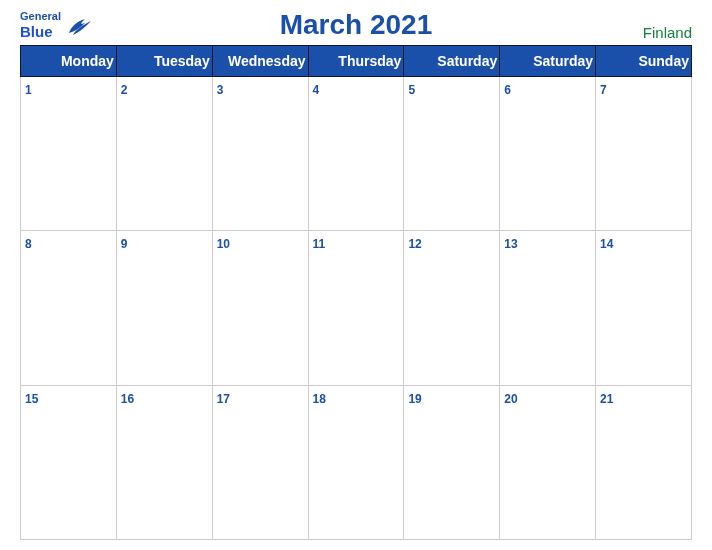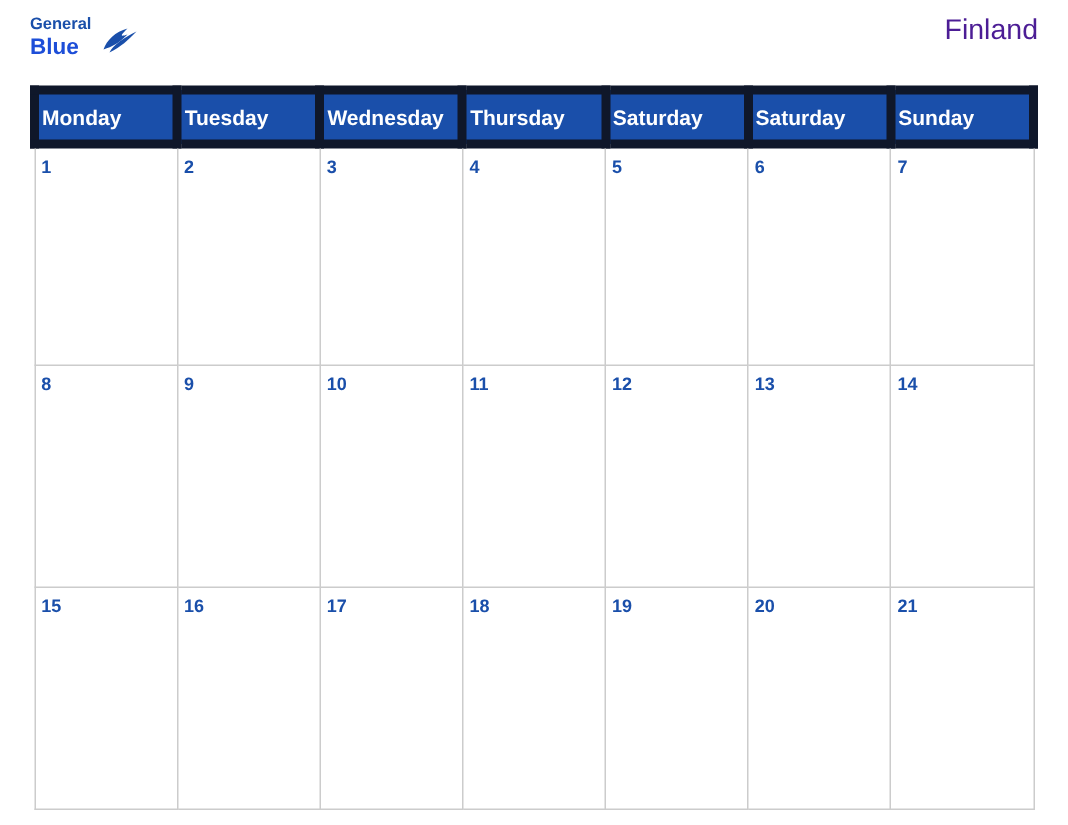--- a/index.html
+++ b/index.html
@@ -9,24 +9,24 @@
       width: 712px;
       height: 550px;
       display: flex;
       flex-direction: column;
       align-items: center;
       padding: 10px 20px;
     }
 
     .logo-area {
       display: flex;
-      align-items: flex-start;
+      align-items: flex-end;
       position: relative;
       width: 100%;
-      margin-bottom: 16px;
+      margin-bottom: 4px;
     }
 
     .logo {
       display: flex;
       flex-direction: column;
       align-items: flex-start;
       font-size: 11px;
       color: #1a4faa;
       font-weight: bold;
       line-height: 1.2;
@@ -60,38 +60,38 @@
       position: absolute;
       left: 50%;
       transform: translateX(-50%);
       font-size: 28px;
       font-weight: bold;
       color: #1a4faa;
     }
 
     .country {
       margin-left: auto;
-      font-size: 19px;
-      color: #4c1d95;
+      font-size: 15px;
+      color: #15803d;
     }
 
     .calendar {
       width: 100%;
       border-collapse: collapse;
       flex: 1;
     }
 
     .calendar th {
       background-color: #1a4faa;
       color: white;
-      text-align: left;
+      text-align: right;
       padding: 7px 2px;
       font-size: 14px;
       font-weight: bold;
-      border: 6px solid #0f172a;
+      border: 1px solid #0f172a;
     }
 
     .calendar td {
       border: 1px solid #ccc;
       vertical-align: top;
       width: calc(100% / 7);
       height: 75px;
       padding: 3px 4px;
     }
 
@@ -120,20 +120,21 @@
   <div class="logo-wrapper">
     <div class="logo">
       <span class="logo-general">General</span>
       <span class="logo-blue">Blue</span>
     </div>
     <svg class="logo-bird" viewBox="0 0 28 22" xmlns="http://www.w3.org/2000/svg">
       <path d="M4,18 C6,12 12,6 20,4 C16,8 14,10 20,8 C14,14 10,16 4,18Z" fill="#1a4faa"></path>
       <path d="M8,20 C10,15 18,10 26,6 C20,12 16,16 8,20Z" fill="#1a4faa"></path>
     </svg>
   </div>
+  <h1 class="title">March 2021</h1>
   <span class="country">Finland</span>
 </div>
 
 <table class="calendar">
   <thead>
     <tr>
       <th>Monday</th>
       <th>Tuesday</th>
       <th>Wednesday</th>
       <th>Thursday</th>

